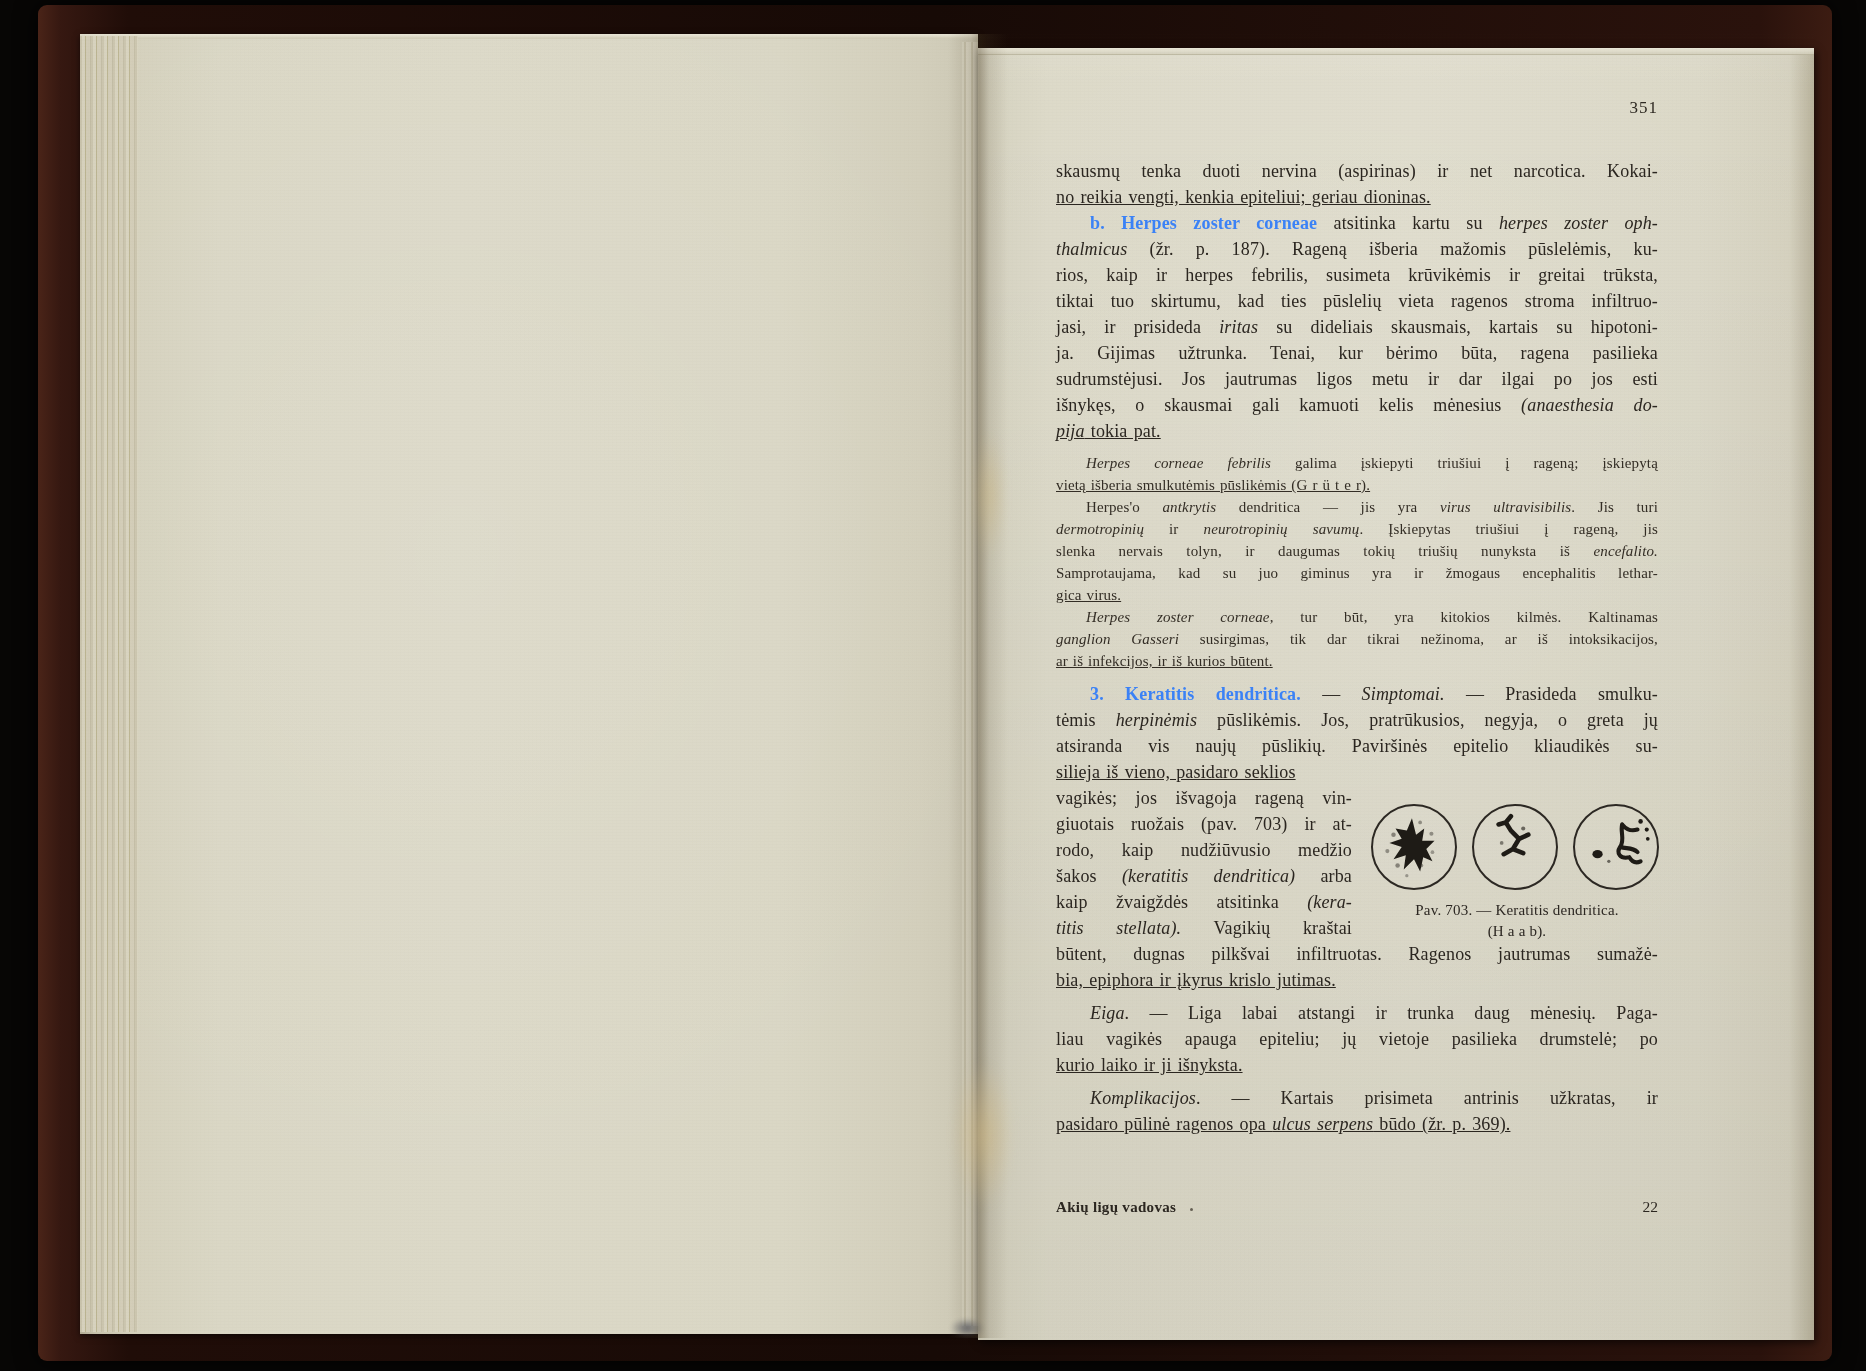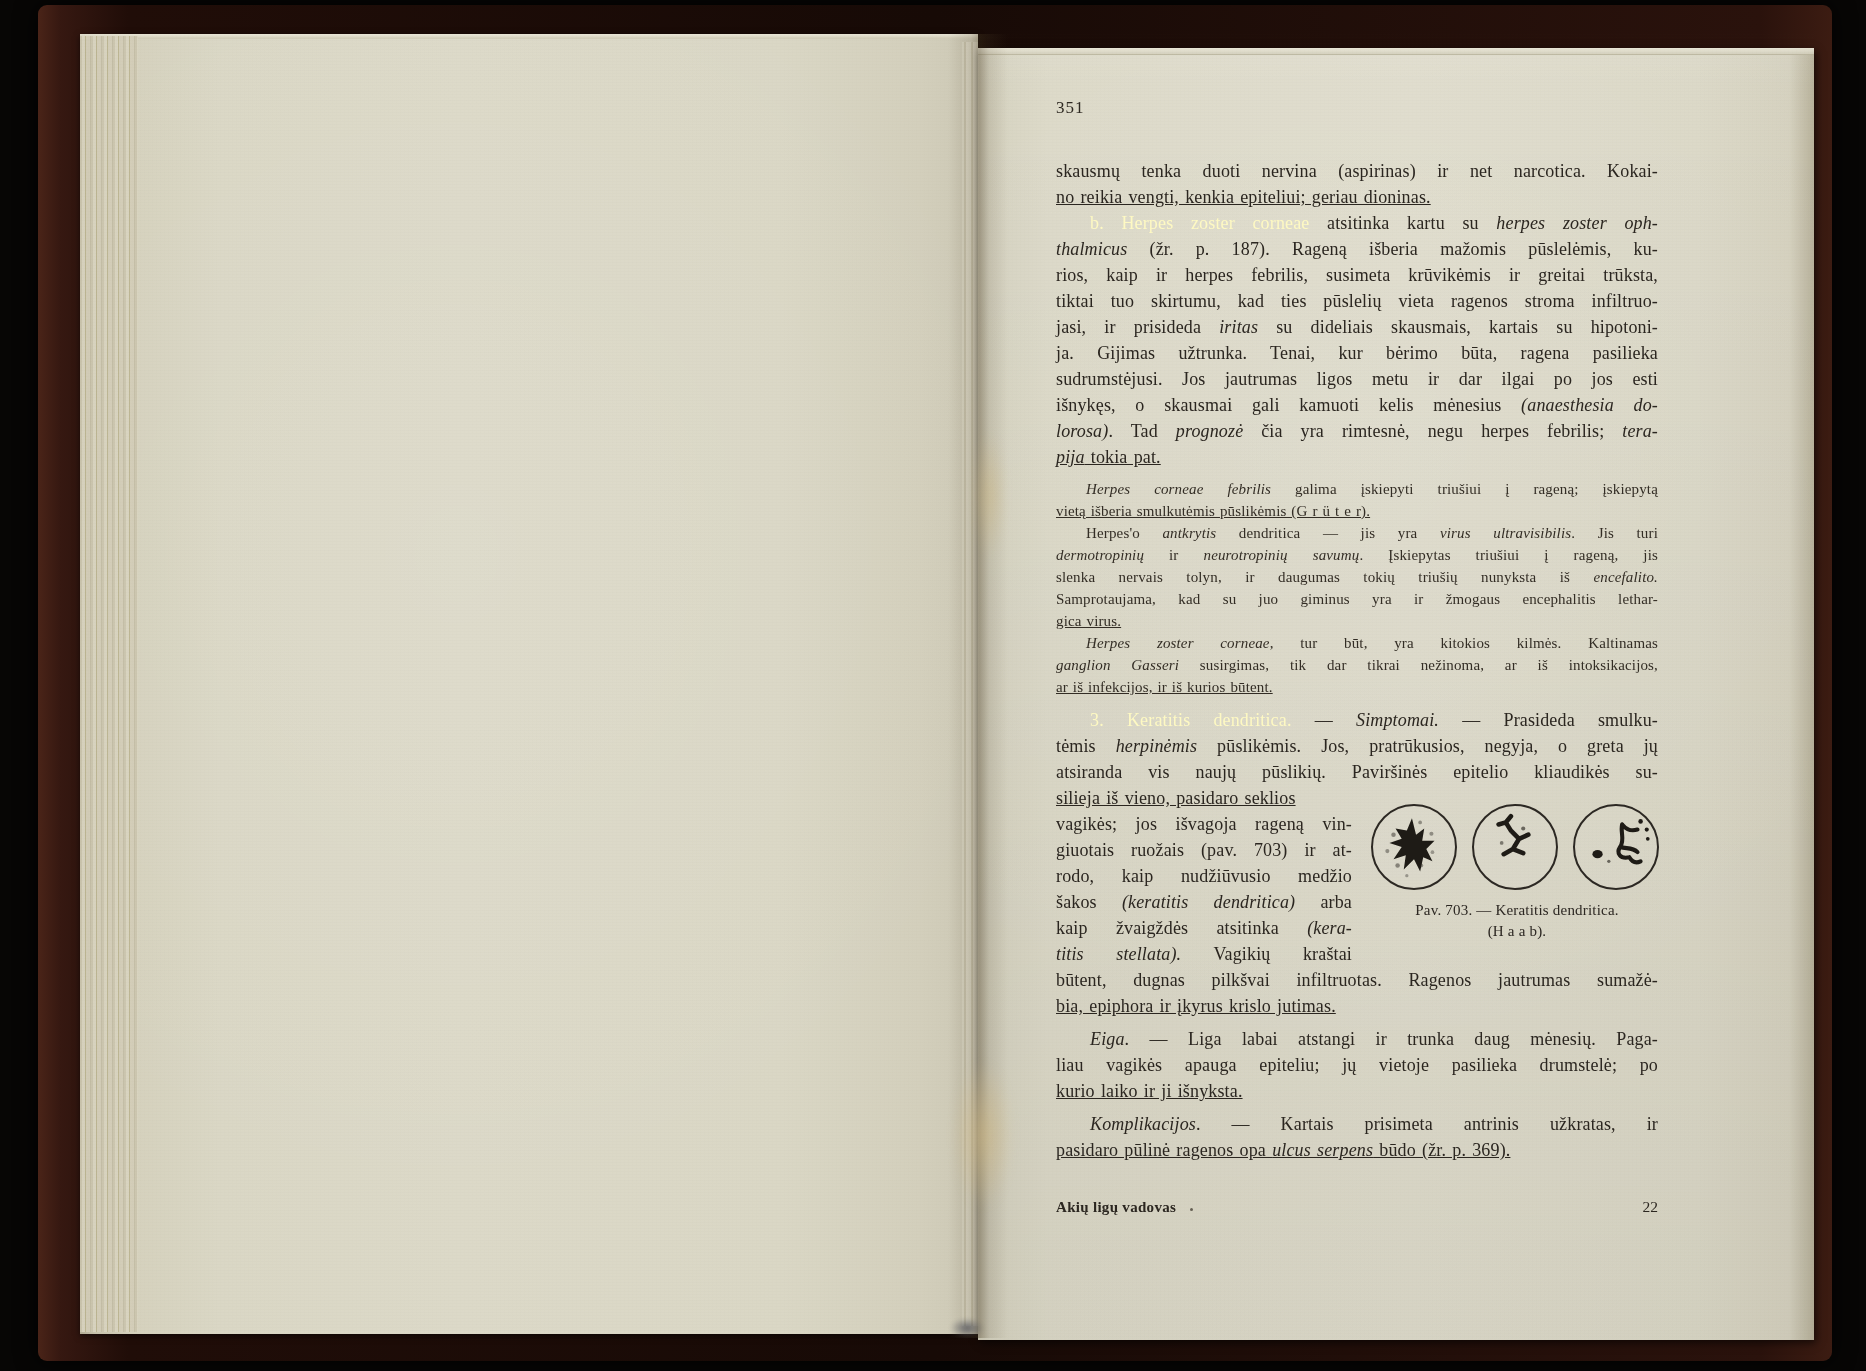--- a/index.html
+++ b/index.html
@@ -38,32 +38,32 @@
   .gutter{position:absolute;left:948px;top:34px;width:60px;height:1304px;pointer-events:none;
     background:linear-gradient(90deg,rgba(70,58,38,0) 0,rgba(88,74,48,.16) 38%,rgba(70,56,32,.34) 52%,rgba(88,74,48,.14) 68%,rgba(0,0,0,0) 100%);}
   .stain{position:absolute;pointer-events:none;filter:blur(5px);}
   .stain-a{left:972px;top:430px;width:34px;height:130px;border-radius:50%;
     background:radial-gradient(closest-side,#d3b878,rgba(211,184,120,0));opacity:.38;}
   .stain-b{left:952px;top:1060px;width:62px;height:150px;border-radius:50%;
     background:radial-gradient(closest-side,#d6bb80,rgba(214,187,128,0));opacity:.5;}
   .smudge{left:950px;top:1318px;width:34px;height:20px;border-radius:50%;filter:blur(2px);
     background:radial-gradient(closest-side,#4d4f58,rgba(77,79,88,0));opacity:.8;position:absolute;}
 
-  .page-number{position:absolute;left:1056px;top:98px;width:602px;
+  .page-number{position:absolute;left:1056px;top:98px;width:602px;text-align:right;
     font-size:17px;letter-spacing:1px;color:#2e2922;}
 
   .text-col{position:absolute;left:1056px;top:158px;width:602px;}
   .line{font-size:18px;line-height:26px;text-align:justify;text-align-last:justify;
     letter-spacing:.15px;word-spacing:1.5px;color:#2b2620;}
   .line.small{font-size:15px;line-height:22px;word-spacing:1px;color:#332d25;}
   .line.last{text-align-last:left;text-decoration:underline;}
   .line.indent{padding-left:34px;}
   .line.small.indent{padding-left:30px;}
   .line.narrow{width:296px;}
-  .line .b{font-weight:normal;color:#fef9c3;}
+  .line .b{font-weight:bold;color:#3b82f6;}
   .line .i{font-style:italic;}
 
   .figure{position:absolute;left:1371px;top:804px;width:292px;}
   .fig-row{display:flex;gap:15px;}
   .fig-circle{width:86px;height:86px;box-sizing:border-box;border:2.5px solid #2c2823;border-radius:50%;
     background:rgba(255,255,255,.04);}
   .fig-caption{margin-top:10px;text-align:center;font-size:15px;line-height:21px;color:#2c2722;
     letter-spacing:.2px;}
 
   .footer{position:absolute;left:1056px;top:1198px;width:602px;display:flex;
@@ -104,21 +104,20 @@
     <div class="line"><span>skausmų tenka duoti nervina (aspirinas) ir net narcotica. Kokai-</span></div>
     <div class="line last"><span>no reikia vengti, kenkia epiteliui; geriau dioninas.</span></div>
     <div class="line indent"><span class="b">b. Herpes zoster corneae</span><span> atsitinka kartu su </span><span class="i">herpes zoster oph-</span></div>
     <div class="line"><span class="i">thalmicus</span><span> (žr. p. 187). Rageną išberia mažomis pūslelėmis, ku-</span></div>
     <div class="line"><span>rios, kaip ir herpes febrilis, susimeta krūvikėmis ir greitai trūksta,</span></div>
     <div class="line"><span>tiktai tuo skirtumu, kad ties pūslelių vieta ragenos stroma infiltruo-</span></div>
     <div class="line"><span>jasi, ir prisideda </span><span class="i">iritas</span><span> su dideliais skausmais, kartais su hipotoni-</span></div>
     <div class="line"><span>ja. Gijimas užtrunka. Tenai, kur bėrimo būta, ragena pasilieka</span></div>
     <div class="line"><span>sudrumstėjusi. Jos jautrumas ligos metu ir dar ilgai po jos esti</span></div>
     <div class="line"><span>išnykęs, o skausmai gali kamuoti kelis mėnesius </span><span class="i">(anaesthesia do-</span></div>
-    <div class="line"><span class="i">lorosa)</span><span>. Tad </span><span class="i">prognozė</span><span> čia yra rimtesnė, negu herpes febrilis; </span><span class="i">tera-</span></div>
     <div class="line last"><span class="i">pija</span><span> tokia pat.</span></div>
     <div class="line small indent" style="margin-top: 8px;"><span class="i">Herpes corneae febrilis</span><span> galima įskiepyti triušiui į rageną; įskiepytą</span></div>
     <div class="line small last"><span>vietą išberia smulkutėmis pūslikėmis (G r ü t e r).</span></div>
     <div class="line small indent"><span>Herpes'o </span><span class="i">antkrytis</span><span> dendritica — jis yra </span><span class="i">virus ultravisibilis</span><span>. Jis turi</span></div>
     <div class="line small"><span class="i">dermotropinių</span><span> ir </span><span class="i">neurotropinių savumų</span><span>. Įskiepytas triušiui į rageną, jis</span></div>
     <div class="line small"><span>slenka nervais tolyn, ir daugumas tokių triušių nunyksta iš </span><span class="i">encefalito.</span></div>
     <div class="line small"><span>Samprotaujama, kad su juo giminus yra ir žmogaus encephalitis lethar-</span></div>
     <div class="line small last"><span>gica virus.</span></div>
     <div class="line small indent"><span class="i">Herpes zoster corneae</span><span>, tur būt, yra kitokios kilmės. Kaltinamas</span></div>
     <div class="line small"><span class="i">ganglion Gasseri</span><span> susirgimas, tik dar tikrai nežinoma, ar iš intoksikacijos,</span></div>

